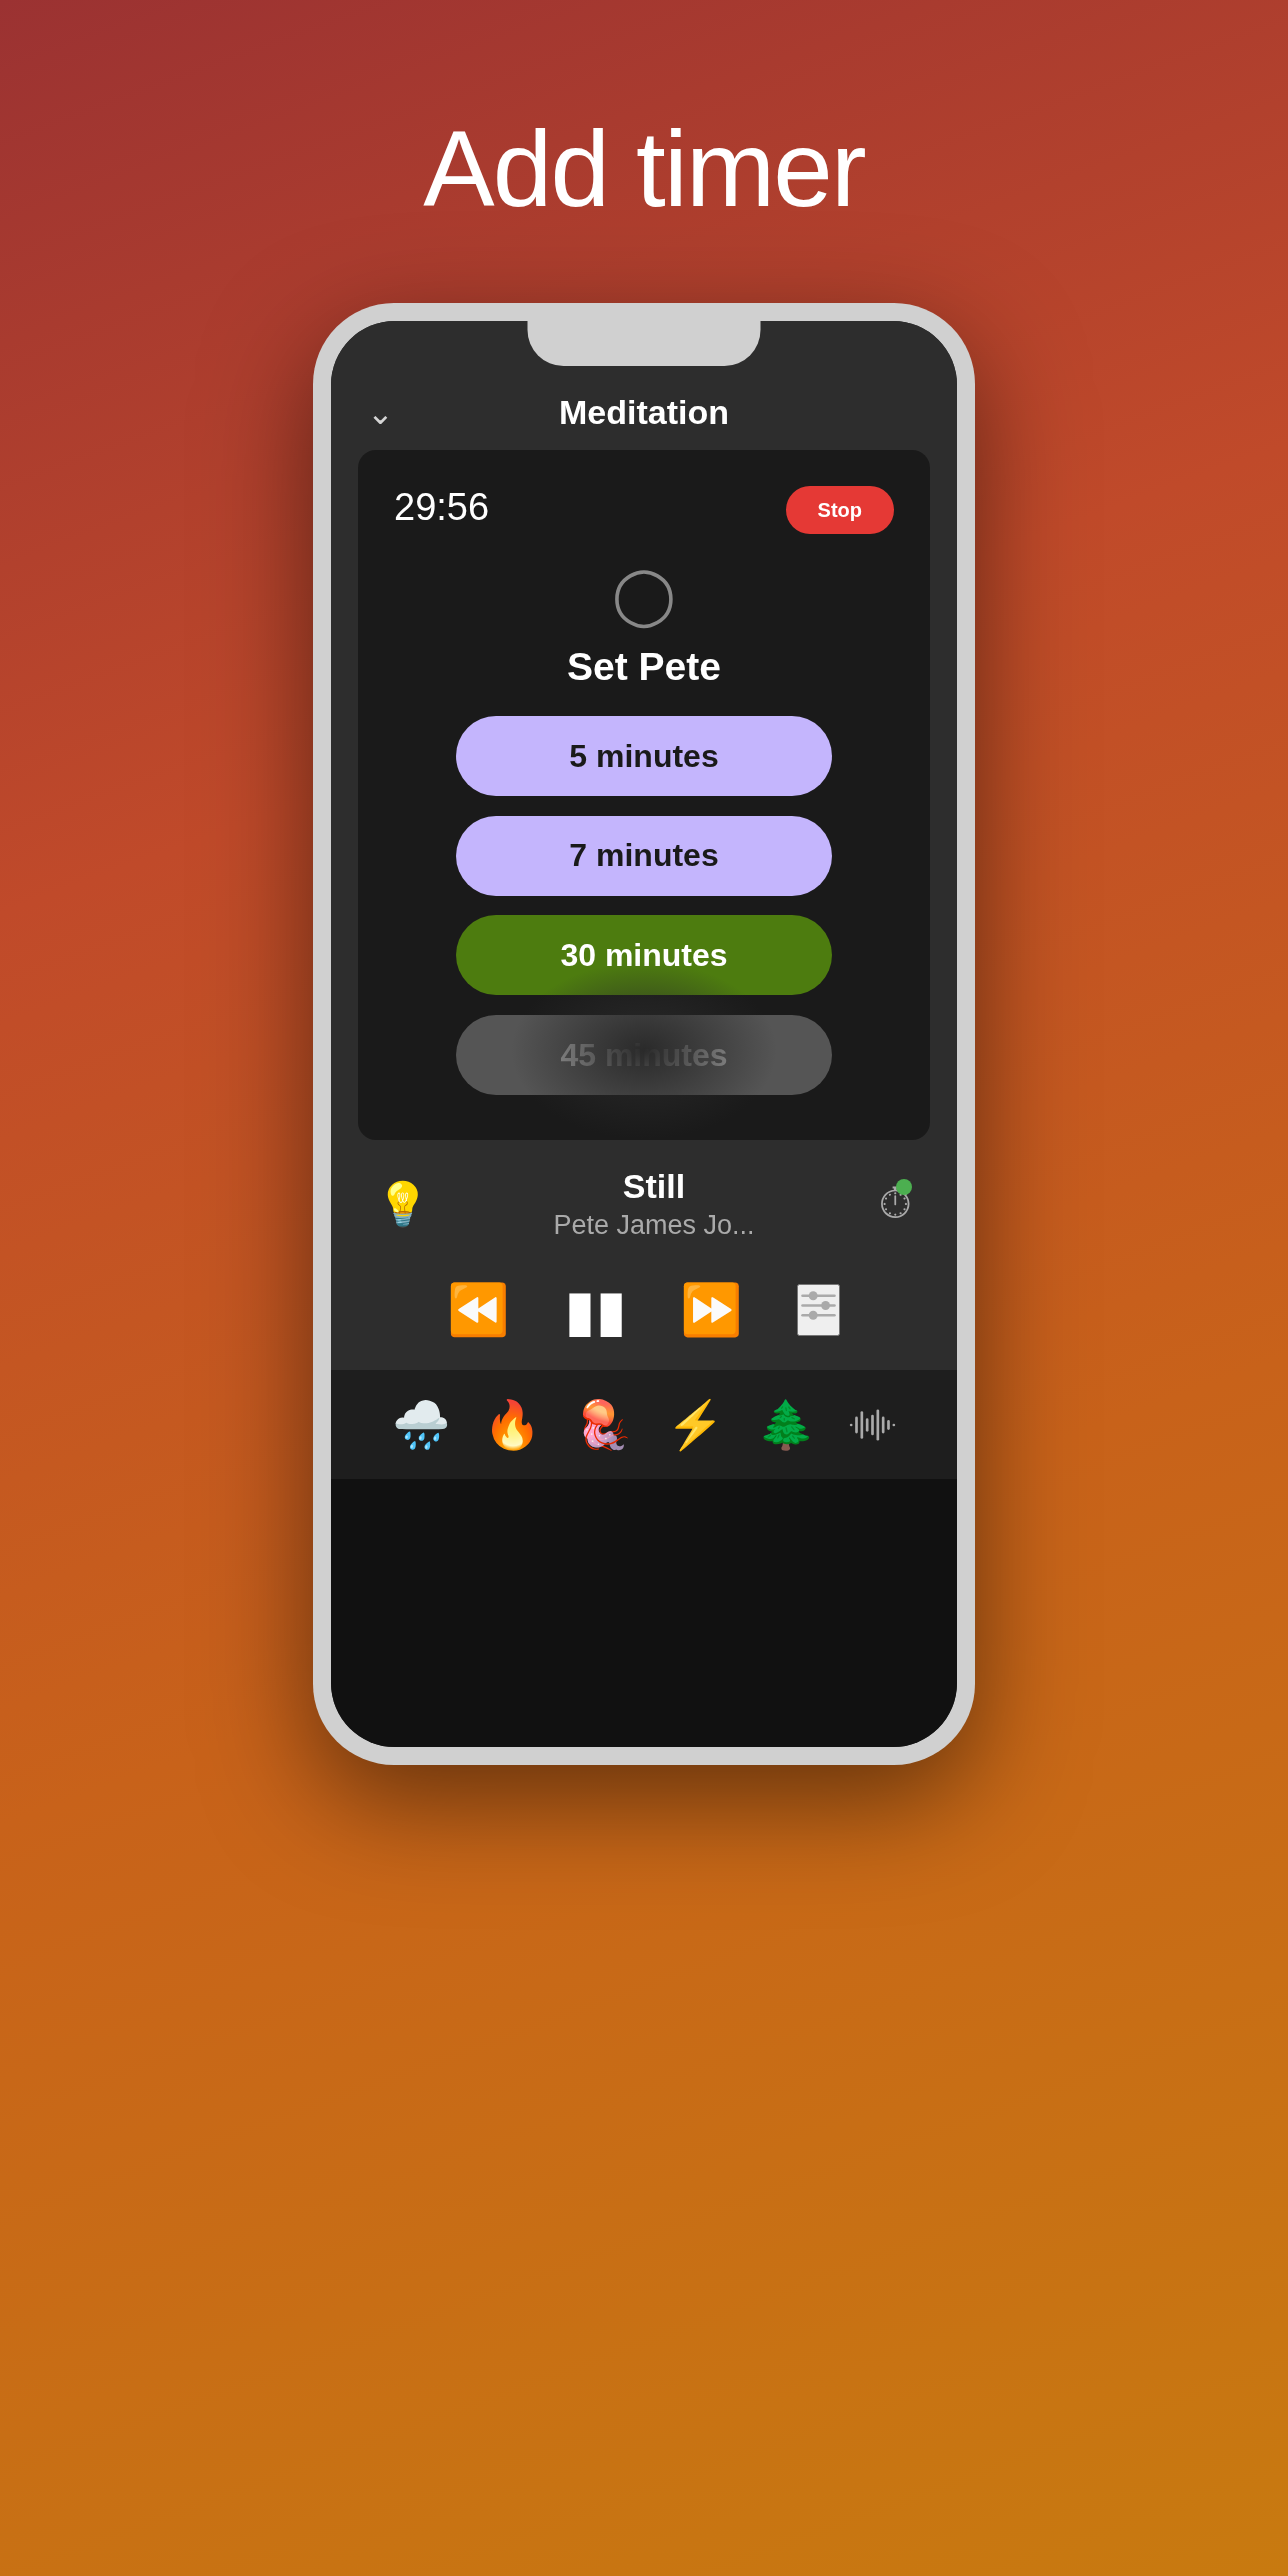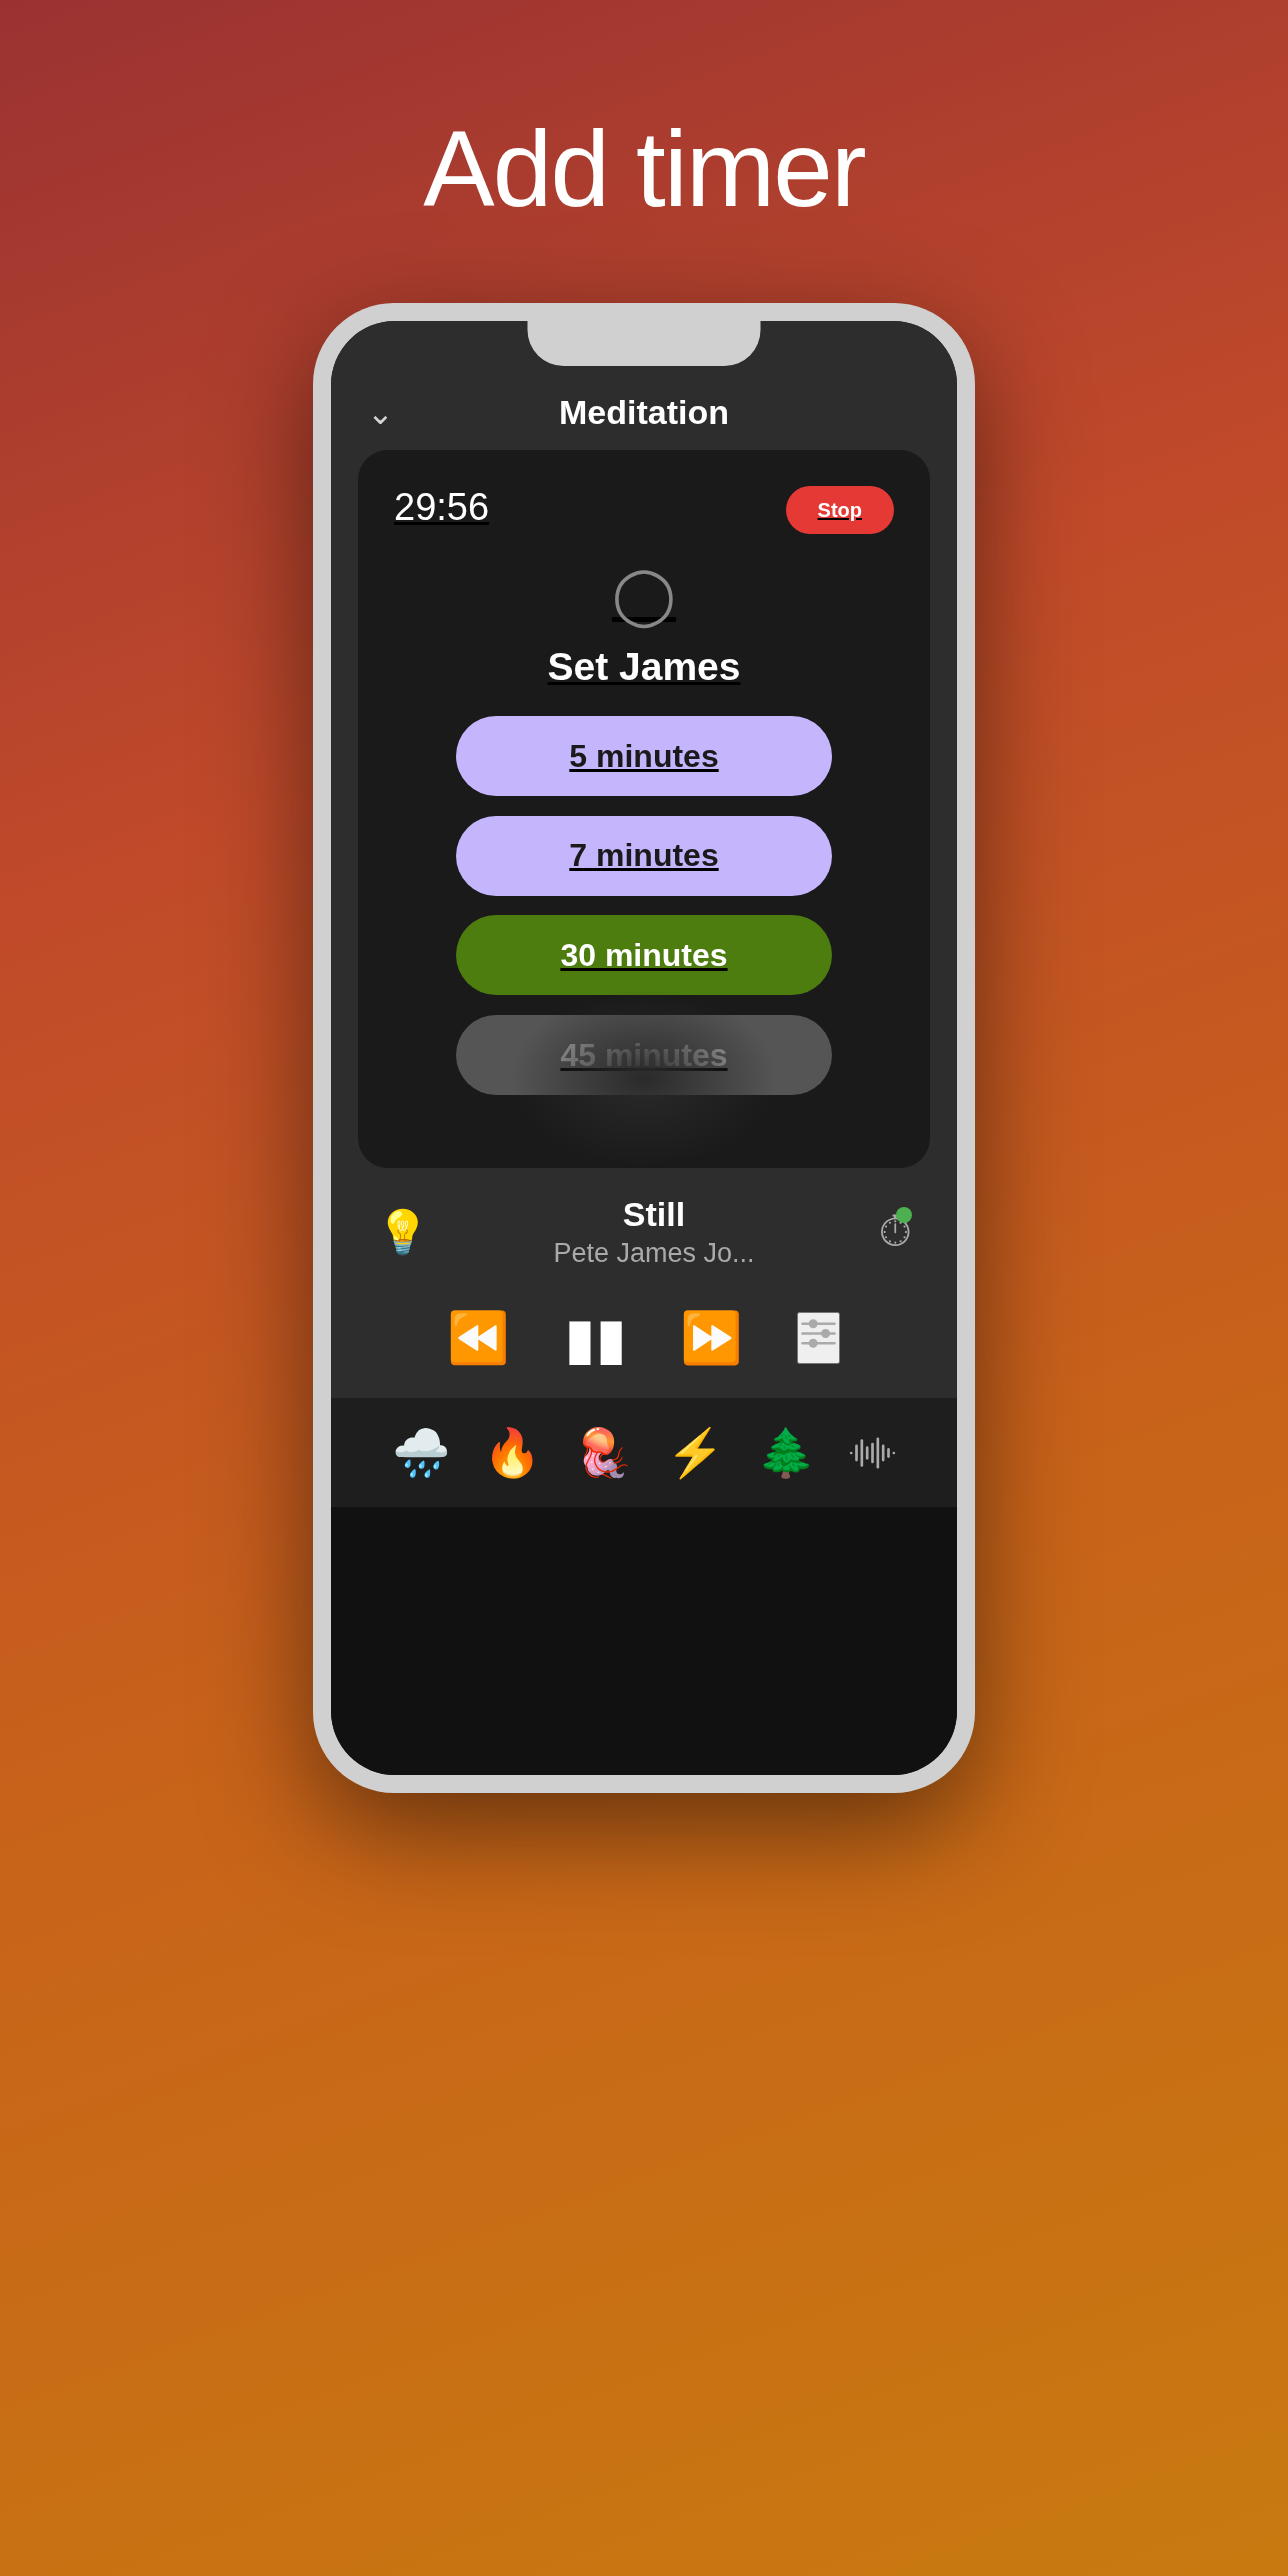--- a/index.html
+++ b/index.html
@@ -81,25 +81,24 @@
     .nav-title {
       color: #ffffff;
       font-size: 34px;
       font-weight: 600;
     }
 
     
     .timer-card {
       margin: 0 27px;
       background: #1a1a1a;
-      border-radius: 30px;
-      padding: 36px 36px 53px;
+      border-radius: 18px;
+      padding: 36px 36px 25px;
       position: relative;
       overflow: hidden;
-      text-decoration: underline;
     }
 
     
     .timer-card::before {
       content: '';
       position: absolute;
       bottom: 0;
       left: 50%;
       transform: translateX(-50%);
       width: 268px;
@@ -301,21 +300,21 @@
 
       <div class="timer-top-row">
         <span class="timer-time">29:56</span>
         <button class="stop-button">Stop</button>
       </div>
 
       <div class="timer-icon-row">
         <span class="clock-icon">◯</span>
       </div>
 
-      <div class="set-timer-title">Set James</div>
+      <div class="set-timer-title">Set Pete</div>
 
       <div class="timer-option">
         <button class="timer-option-btn">5 minutes</button>
       </div>
       <div class="timer-option">
         <button class="timer-option-btn">7 minutes</button>
       </div>
       <div class="timer-option">
         <button class="timer-option-btn selected">30 minutes</button>
       </div>

